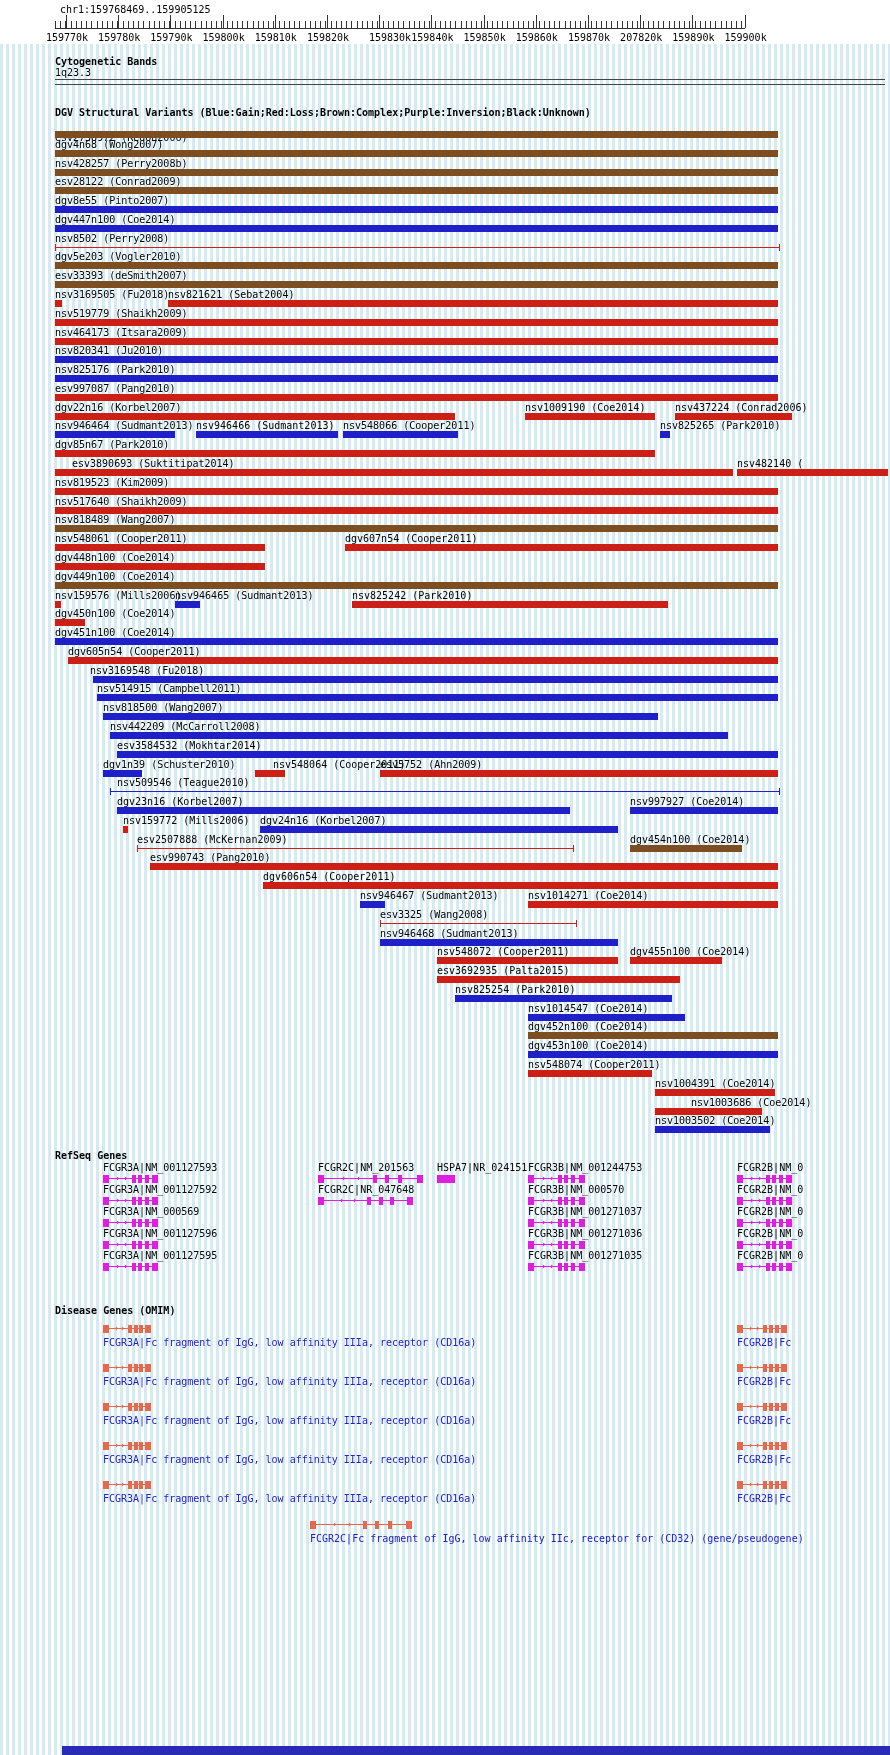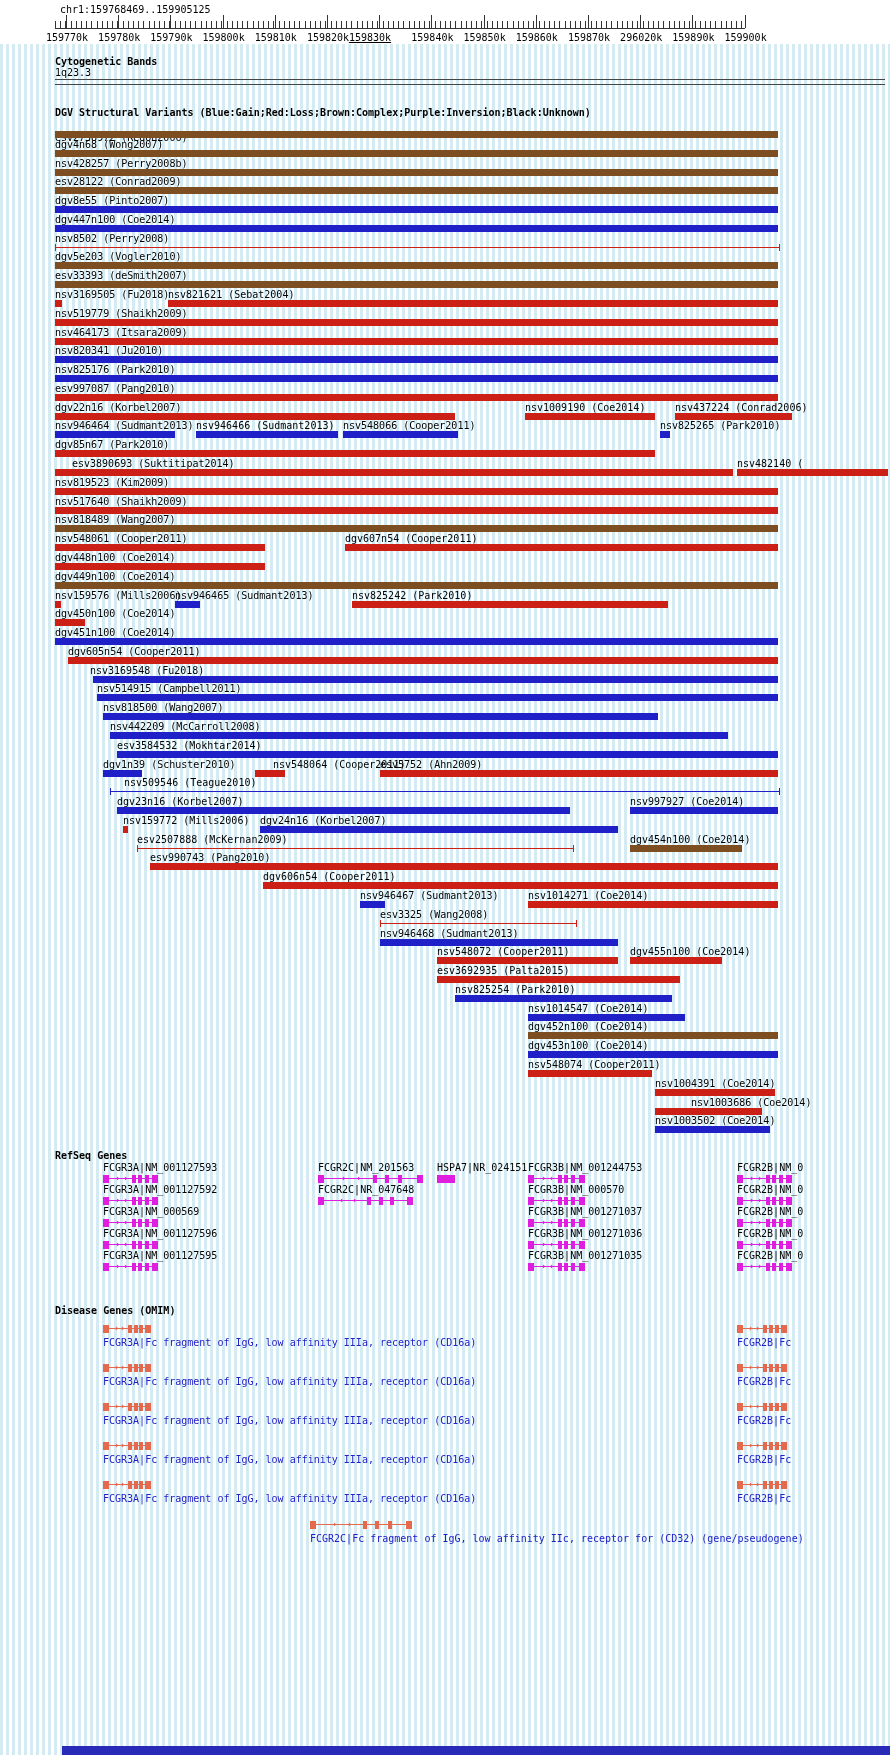--- a/index.html
+++ b/index.html
@@ -43,26 +43,26 @@
   <div id="ruler-major"></div>
   <div id="ruler-minor"></div>
   <div id="ruler-line"></div>
   <div id="tick-labels">
       <div class="tick-lbl" style="left: 67px;">159770k</div>
       <div class="tick-lbl" style="left: 119.2px;">159780k</div>
       <div class="tick-lbl" style="left: 171.4px;">159790k</div>
       <div class="tick-lbl" style="left: 223.6px;">159800k</div>
       <div class="tick-lbl" style="left: 275.8px;">159810k</div>
       <div class="tick-lbl" style="left: 328px;">159820k</div>
-      <div class="tick-lbl" style="left: 370px; text-decoration: underline;">159830k</div>
+      <div class="tick-lbl" style="left: 390px;">159830k</div>
       <div class="tick-lbl" style="left: 432.4px;">159840k</div>
       <div class="tick-lbl" style="left: 484.6px;">159850k</div>
       <div class="tick-lbl" style="left: 536.8px;">159860k</div>
       <div class="tick-lbl" style="left: 589px;">159870k</div>
-      <div class="tick-lbl" style="left: 641.2px;">296020k</div>
+      <div class="tick-lbl" style="left: 641.2px;">207820k</div>
       <div class="tick-lbl" style="left: 693.4px;">159890k</div>
       <div class="tick-lbl" style="left: 745.6px;">159900k</div>
     </div>
 
   <div id="cyto-title" class="title">Cytogenetic Bands</div>
   <div id="cyto-band-label" class="lbl">1q23.3</div>
   <div id="cyto-band-bar"></div>
 
   <div id="dgv-title" class="title">DGV Structural Variants (Blue:Gain;Red:Loss;Brown:Complex;Purple:Inversion;Black:Unknown)</div>
   <div id="dgv-rows">
@@ -153,21 +153,21 @@
       <div class="lbl" style="left: 110px; top: 721.96px;">nsv442209 (McCarroll2008)</div>
       <div class="feat-bar" style="left: 110px; top: 731.96px; width: 618px; background: rgb(32, 32, 200);"></div>
       <div class="lbl" style="left: 117px; top: 740.74px;">esv3584532 (Mokhtar2014)</div>
       <div class="feat-bar" style="left: 117px; top: 750.74px; width: 661px; background: rgb(32, 32, 200);"></div>
       <div class="lbl" style="left: 103px; top: 759.52px;">dgv1n39 (Schuster2010)</div>
       <div class="feat-bar" style="left: 103px; top: 769.52px; width: 39px; background: rgb(32, 32, 200);"></div>
       <div class="lbl" style="left: 273px; top: 759.52px;">nsv548064 (Cooper2011)</div>
       <div class="feat-bar" style="left: 255px; top: 769.52px; width: 30px; background: rgb(204, 32, 22);"></div>
       <div class="lbl" style="left: 380px; top: 759.52px;">esv5752 (Ahn2009)</div>
       <div class="feat-bar" style="left: 380px; top: 769.52px; width: 398px; background: rgb(204, 32, 22);"></div>
-      <div class="lbl" style="left: 124px; top: 778.3px;">nsv509546 (Teague2010)</div>
+      <div class="lbl" style="left: 117px; top: 778.3px;">nsv509546 (Teague2010)</div>
       <div class="feat-line" style="left: 110px; top: 788.3px; width: 668px; color: rgb(32, 32, 200);"></div>
       <div class="lbl" style="left: 117px; top: 797.08px;">dgv23n16 (Korbel2007)</div>
       <div class="feat-bar" style="left: 117px; top: 807.08px; width: 453px; background: rgb(32, 32, 200);"></div>
       <div class="lbl" style="left: 630px; top: 797.08px;">nsv997927 (Coe2014)</div>
       <div class="feat-bar" style="left: 630px; top: 807.08px; width: 148px; background: rgb(32, 32, 200);"></div>
       <div class="lbl" style="left: 123px; top: 815.86px;">nsv159772 (Mills2006)</div>
       <div class="feat-bar" style="left: 123px; top: 825.86px; width: 5px; background: rgb(204, 32, 22);"></div>
       <div class="lbl" style="left: 260px; top: 815.86px;">dgv24n16 (Korbel2007)</div>
       <div class="feat-bar" style="left: 260px; top: 825.86px; width: 358px; background: rgb(32, 32, 200);"></div>
       <div class="lbl" style="left: 137px; top: 834.64px;">esv2507888 (McKernan2009)</div>

